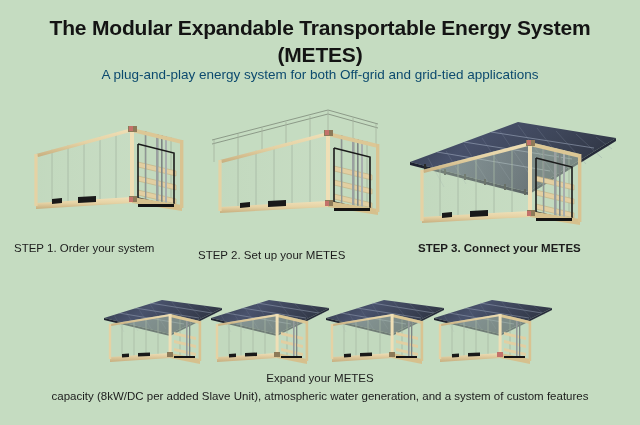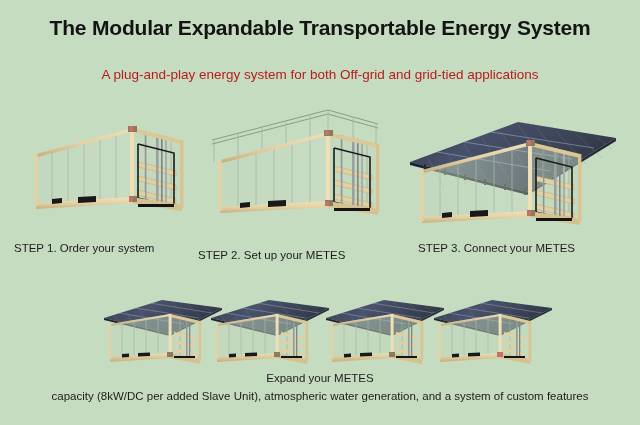--- a/index.html
+++ b/index.html
@@ -28,21 +28,21 @@
     line-height: 27px;
     letter-spacing: -0.2px;
   }
   .subtitle {
     position: absolute;
     left: 0;
     top: 67px;
     width: 640px;
     text-align: center;
     font-size: 13.5px;
-    color: #b91c1c;
+    color: #0c4a6e;
   }
   .step-row {
     position: absolute;
     left: 0;
     top: 104px;
     width: 640px;
     height: 160px;
   }
   .step {
     position: absolute;
@@ -88,20 +88,21 @@
     line-height: 15px;
   }
 </style>
 </head>
 <body>
 
 <div id="poster">
 
   <div class="title">
     <div>The Modular Expandable Transportable Energy System</div>
+    <div>(METES)</div>
   </div>
 
   <div class="subtitle">A plug-and-play energy system for both Off-grid and grid-tied applications</div>
 
   <div class="step-row">
 
     <div class="step" style="left:14px;">
       <svg class="step-art" width="200" height="128" viewBox="0 0 200 128">
         <defs>
           <linearGradient id="railA" x1="0" y1="0" x2="0" y2="1">
@@ -366,21 +367,21 @@
           <rect x="127" y="36" width="4" height="5" fill="#c4726a"></rect>
           <rect x="127" y="107" width="4" height="5" fill="#c4726a"></rect>
         </g>
 
         <g fill="#191919">
           <polygon points="42,109 52,108 52,113 42,114"></polygon>
           <polygon points="70,107 88,106 88,112 70,113"></polygon>
         </g>
         <rect x="136" y="114" width="36" height="3" fill="#141414"></rect>
       </svg>
-      <div class="step-caption" style="left:18px; top:138px;">STEP 3.  Connect your METES</div>
+      <div class="step-caption" style="left:18px; top:138px;font-weight:bold;">STEP 3.  Connect your METES</div>
     </div>
   </div>
 
   <div class="expand-row">
 
     <div class="mini" style="left:98px;">
       <svg width="130" height="82" viewBox="0 0 130 82">
         <defs>
           <linearGradient id="pnl1" x1="0" y1="0" x2="1" y2="0.4">
             <stop offset="0" stop-color="#333b4c"></stop>

